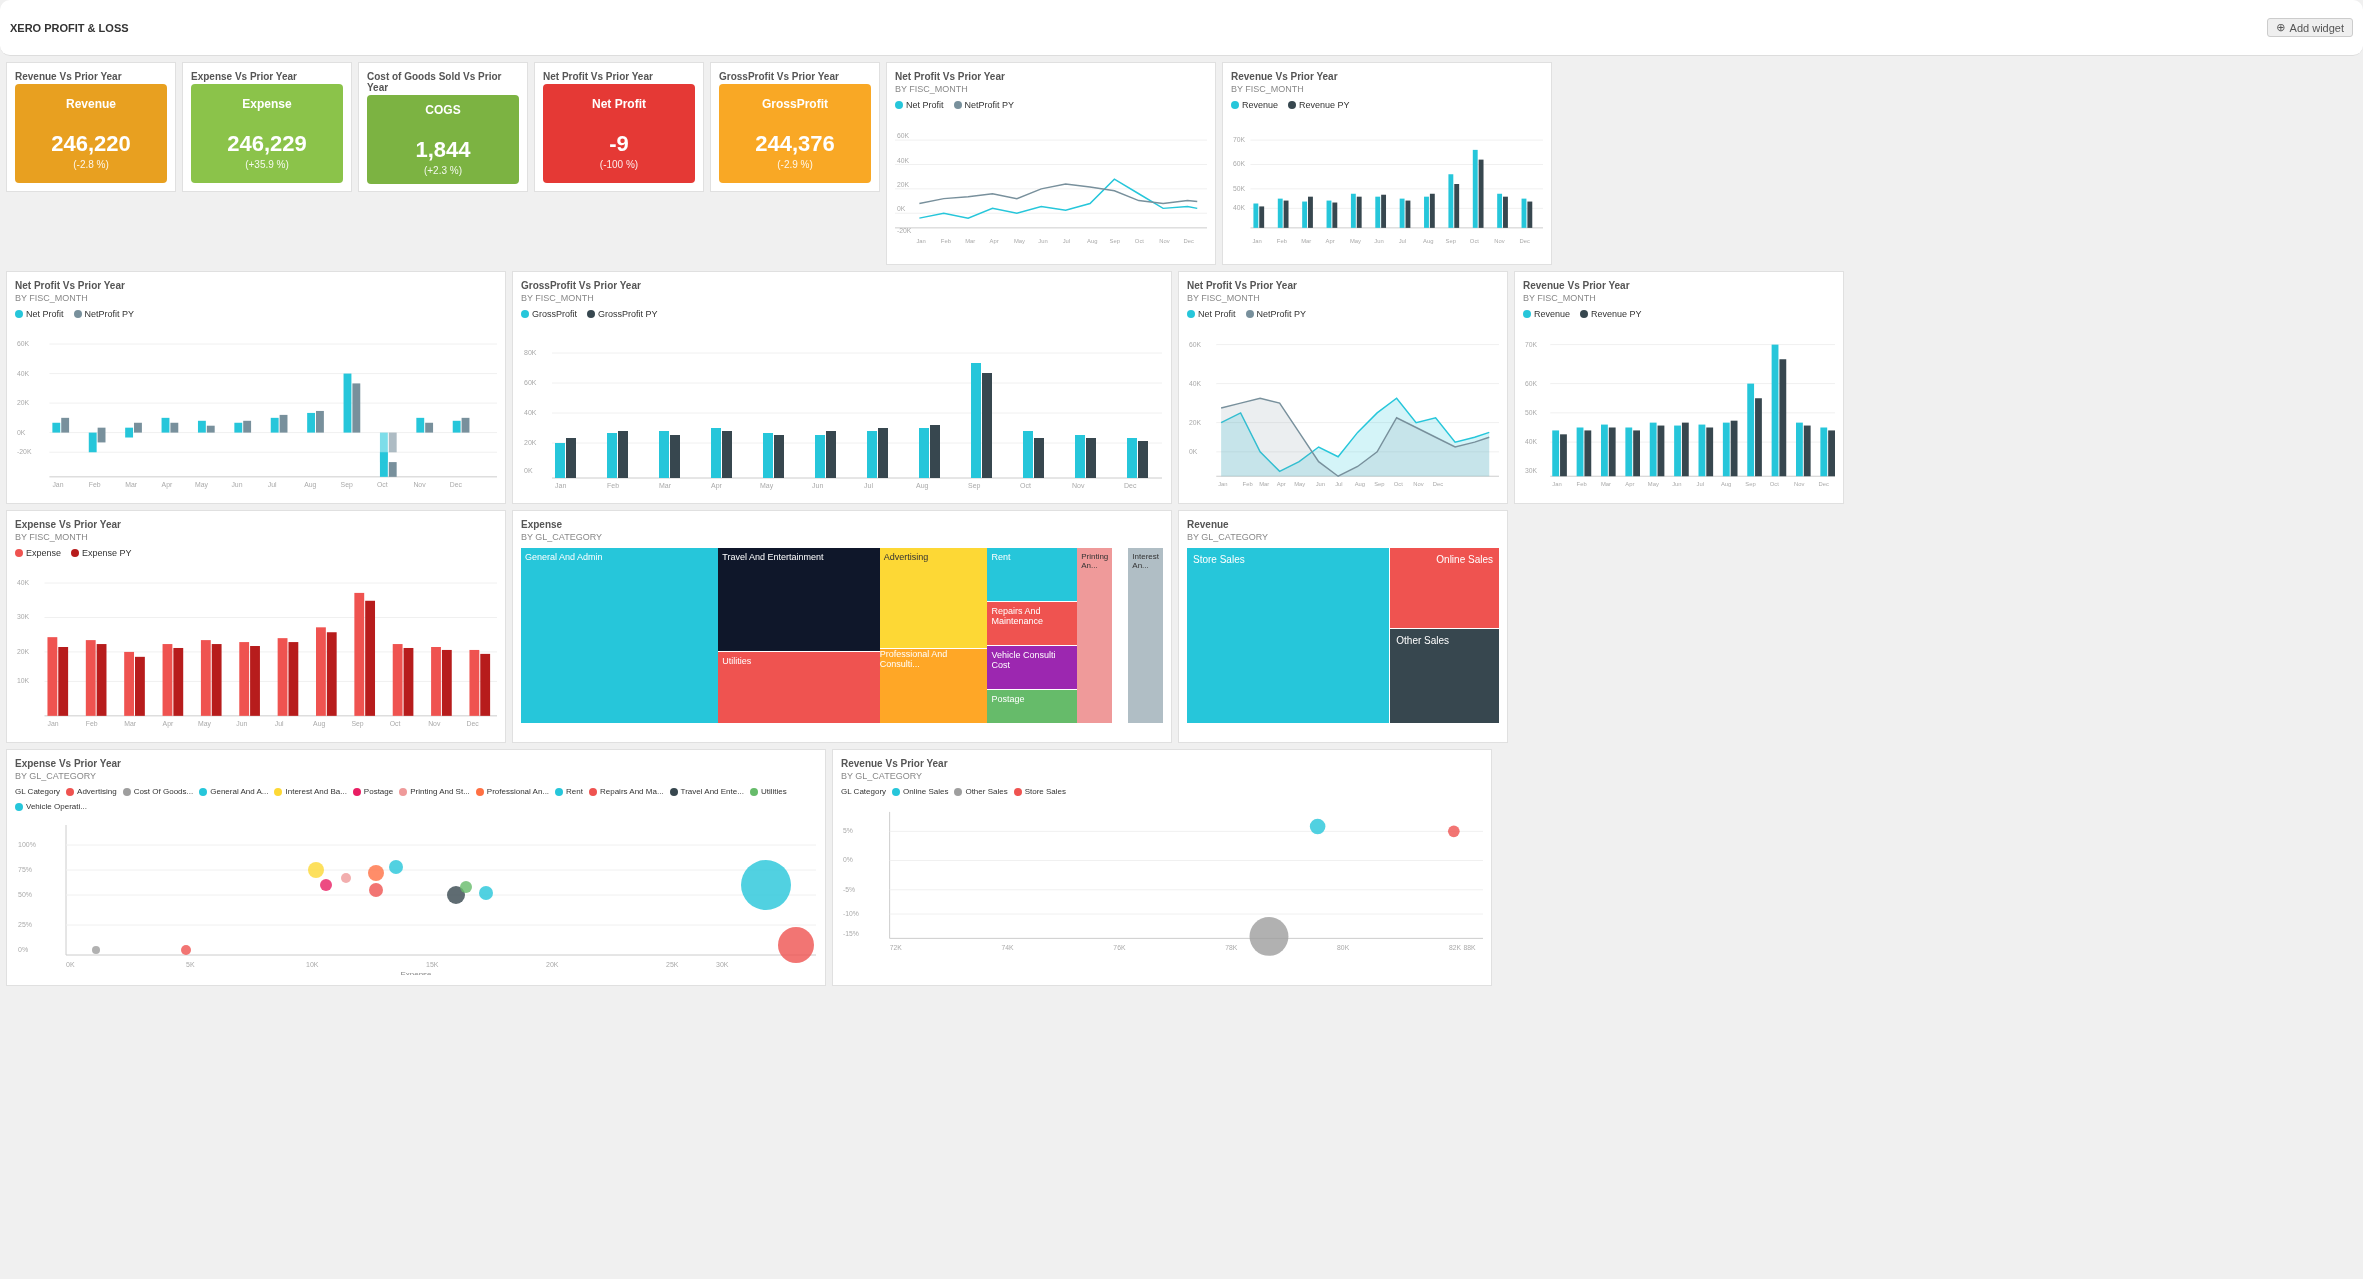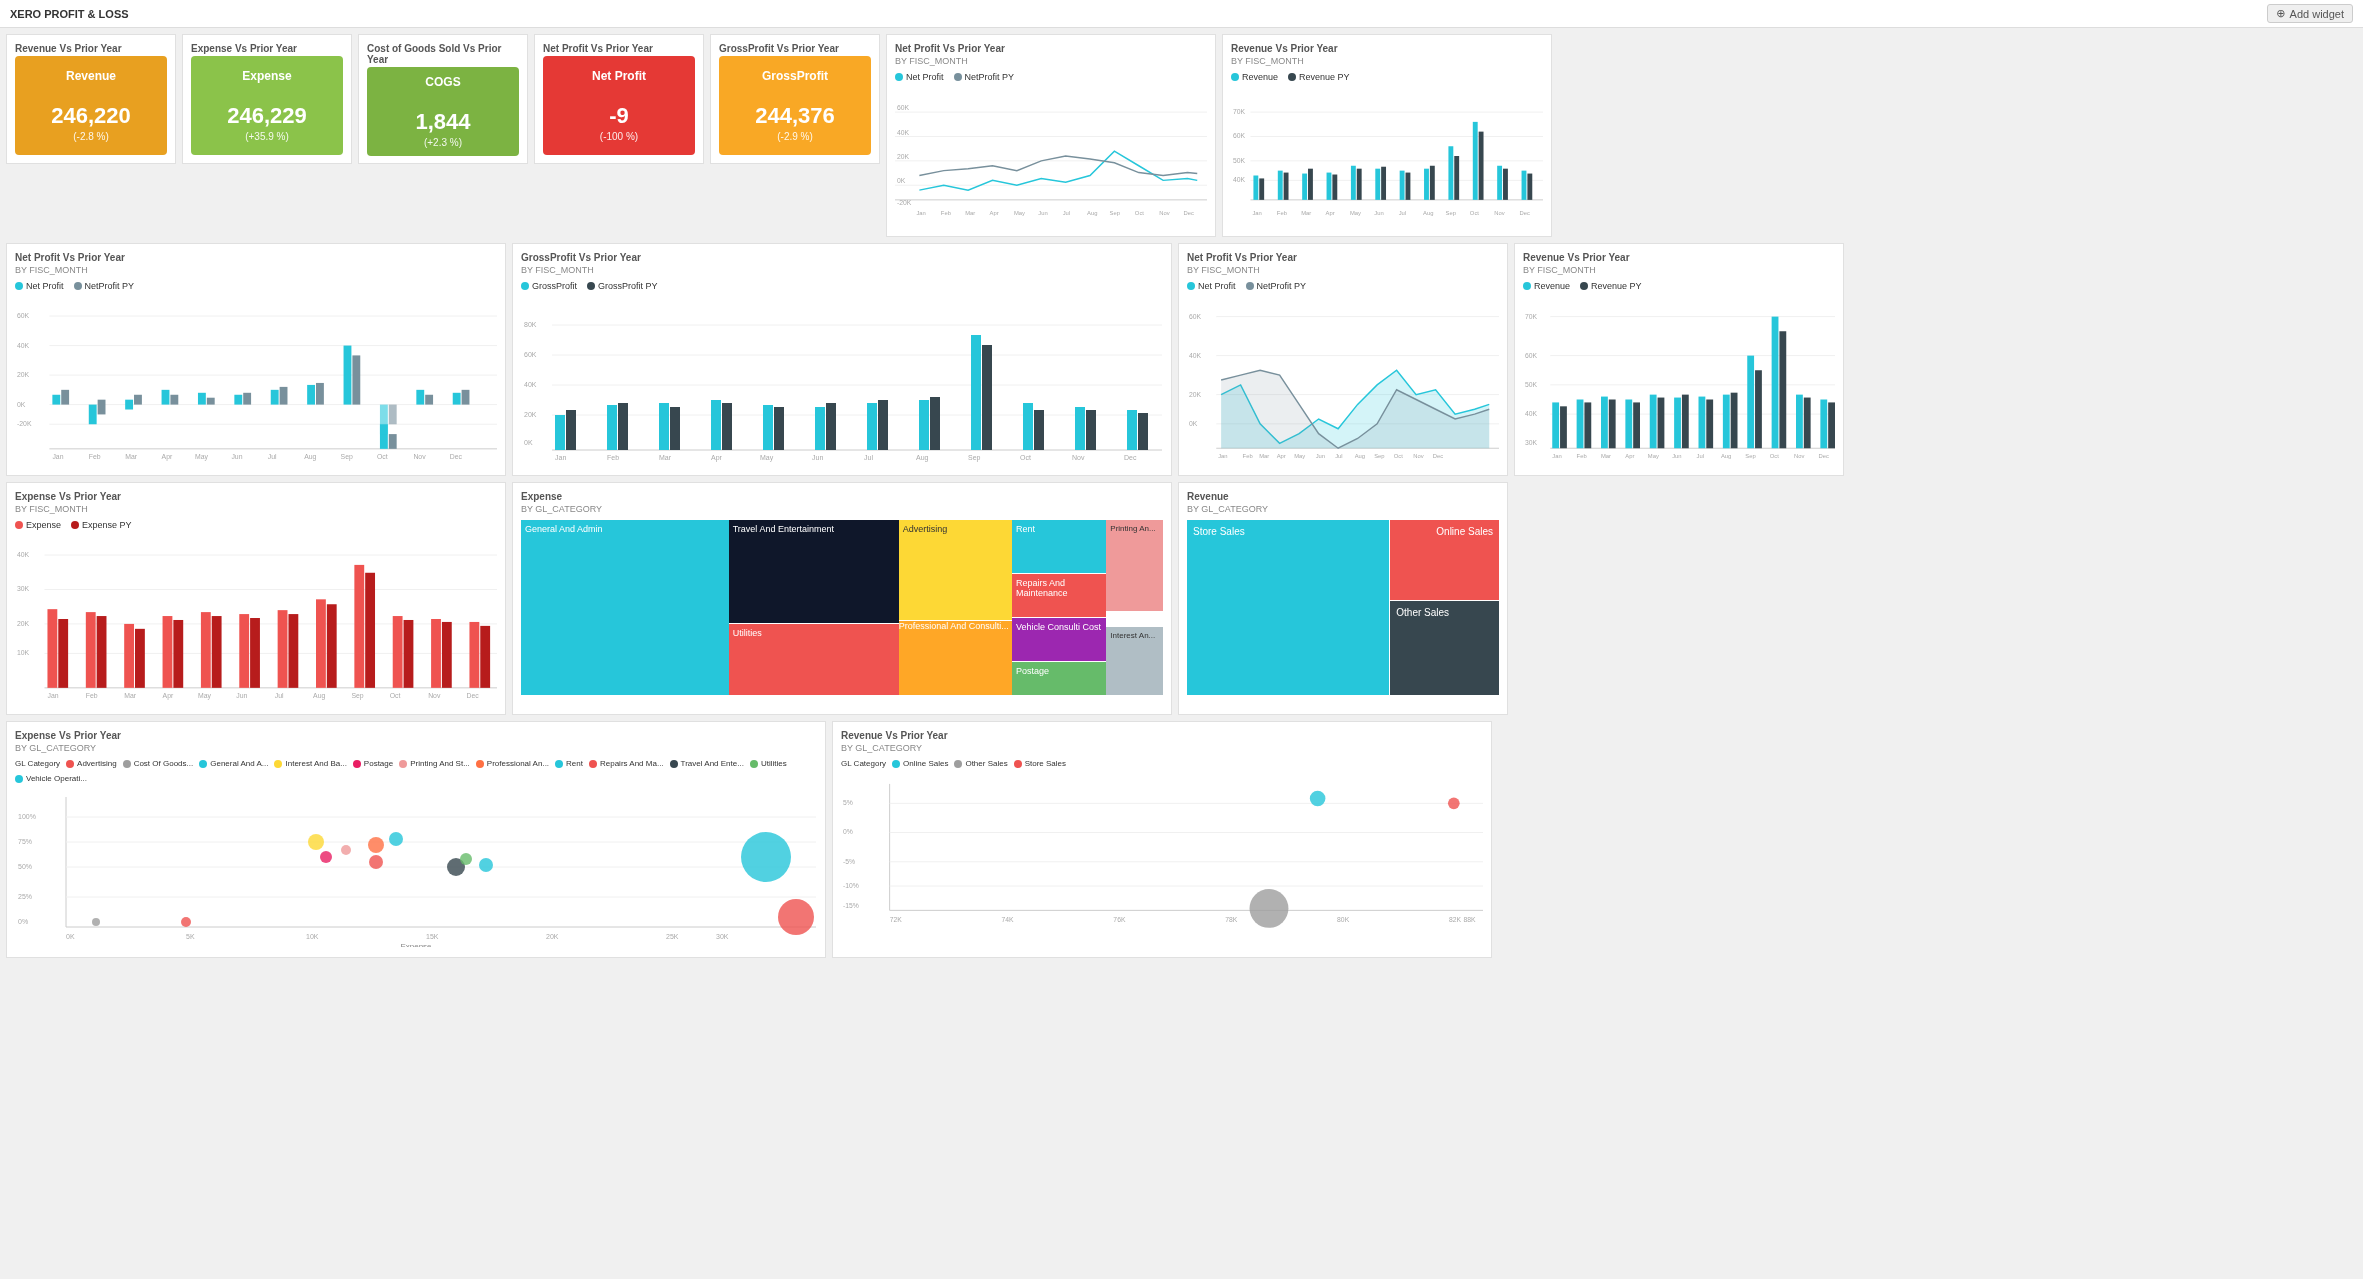--- a/index.html
+++ b/index.html
@@ -1,18 +1,18 @@
 <!DOCTYPE html>
 <html><head>
   <meta charset="utf-8">
   <style>
     * { box-sizing: border-box; margin: 0; padding: 0; }
     body { background: #f0f0f0; font-family: Arial, sans-serif; font-size: 11px; color: #333; width: 2363px; min-height: 1279px; }
     
-    .top-bar { background: #fff; padding: 4px 10px; display: flex; justify-content: space-between; align-items: center; border-bottom: 1px solid #ddd; }
+    .top-bar { background: #fff; padding: 18px 10px; display: flex; justify-content: space-between; align-items: center; border-bottom: 1px solid #ddd; border-radius: 10px; }
     .top-bar-title { font-size: 11px; font-weight: bold; color: #333; }
     .add-widget-btn { font-size: 11px; color: #555; border: 1px solid #ccc; padding: 2px 8px; border-radius: 3px; cursor: pointer; display: flex; align-items: center; gap: 4px; }
     
     .dashboard { padding: 6px; display: grid; grid-template-rows: auto auto auto auto; gap: 6px; }
     
     
     .row1 { display: grid; grid-template-columns: 170px 170px 170px 170px 170px 330px 330px; gap: 6px; }
     
     
     .row2 { display: grid; grid-template-columns: 500px 660px 330px 330px; gap: 6px; }
@@ -553,21 +553,21 @@
           <div style="background:#FDD835;flex:1;padding:4px;font-size:9px;color:#333;">Advertising</div>
           <div style="background:#FFA726;flex:0.8;font-size:9px;color:#fff;">Professional And Consulti...</div>
         </div>
 
         <div style="flex:1;display:flex;flex-direction:column;height:100%;gap:1px;">
           <div style="background:#26C6DA;flex:0.9;padding:4px;font-size:9px;color:#fff;">Rent</div>
           <div style="background:#EF5350;flex:0.7;padding:4px;font-size:9px;color:#fff;">Repairs And Maintenance</div>
           <div style="background:#9C27B0;flex:0.7;padding:4px;font-size:9px;color:#fff;">Vehicle Consulti Cost</div>
           <div style="background:#66BB6A;flex:0.5;padding:4px;font-size:9px;color:#fff;">Postage</div>
         </div>
-        <div style="flex:0.6;display:flex;flex-direction:column;height:100%;gap:16px;">
+        <div style="flex:0.6;display:flex;flex-direction:row;height:100%;gap:16px;">
           <div style="background:#EF9A9A;flex:0.7;padding:4px;font-size:8px;color:#333;">Printing An...</div>
           <div style="background:#B0BEC5;flex:0.5;padding:4px;font-size:8px;color:#333;">Interest An...</div>
         </div>
       </div>
     </div>
 
     <div class="widget">
       <div class="widget-title">Revenue</div>
       <div class="widget-subtitle">BY GL_CATEGORY</div>
       <div style="display:flex;width:100%;height:175px;overflow:hidden;gap:1px;">

